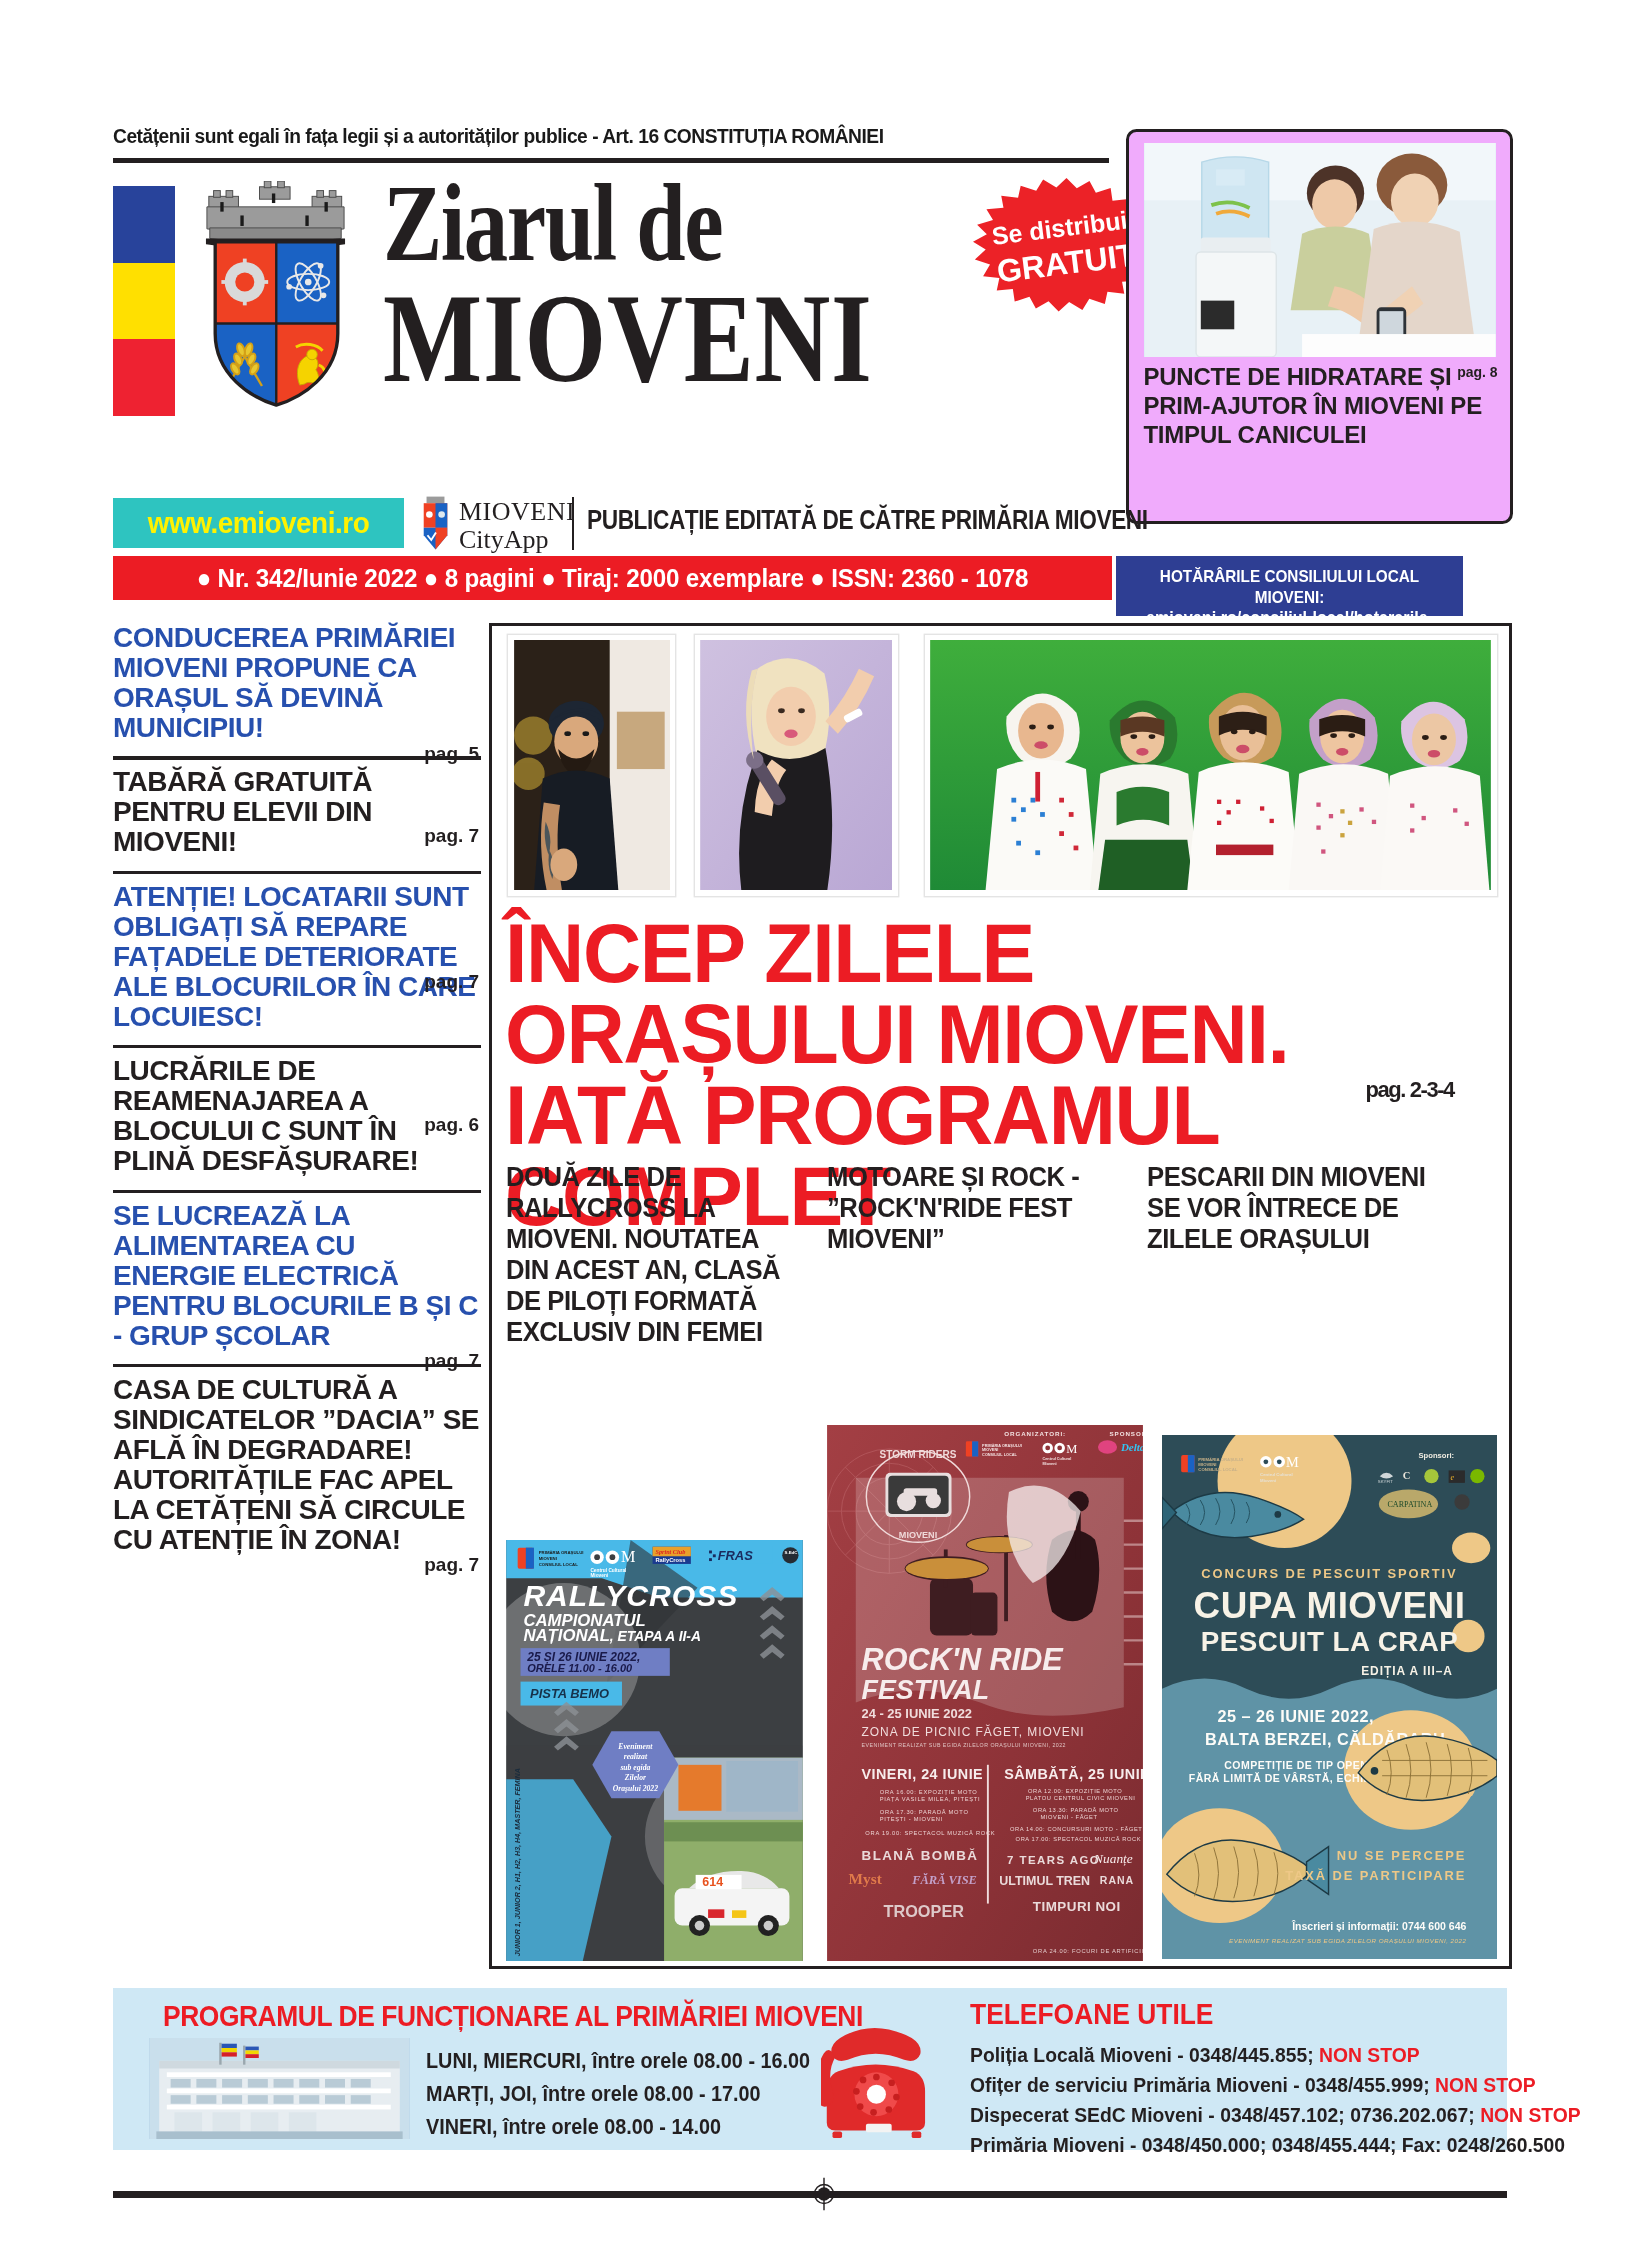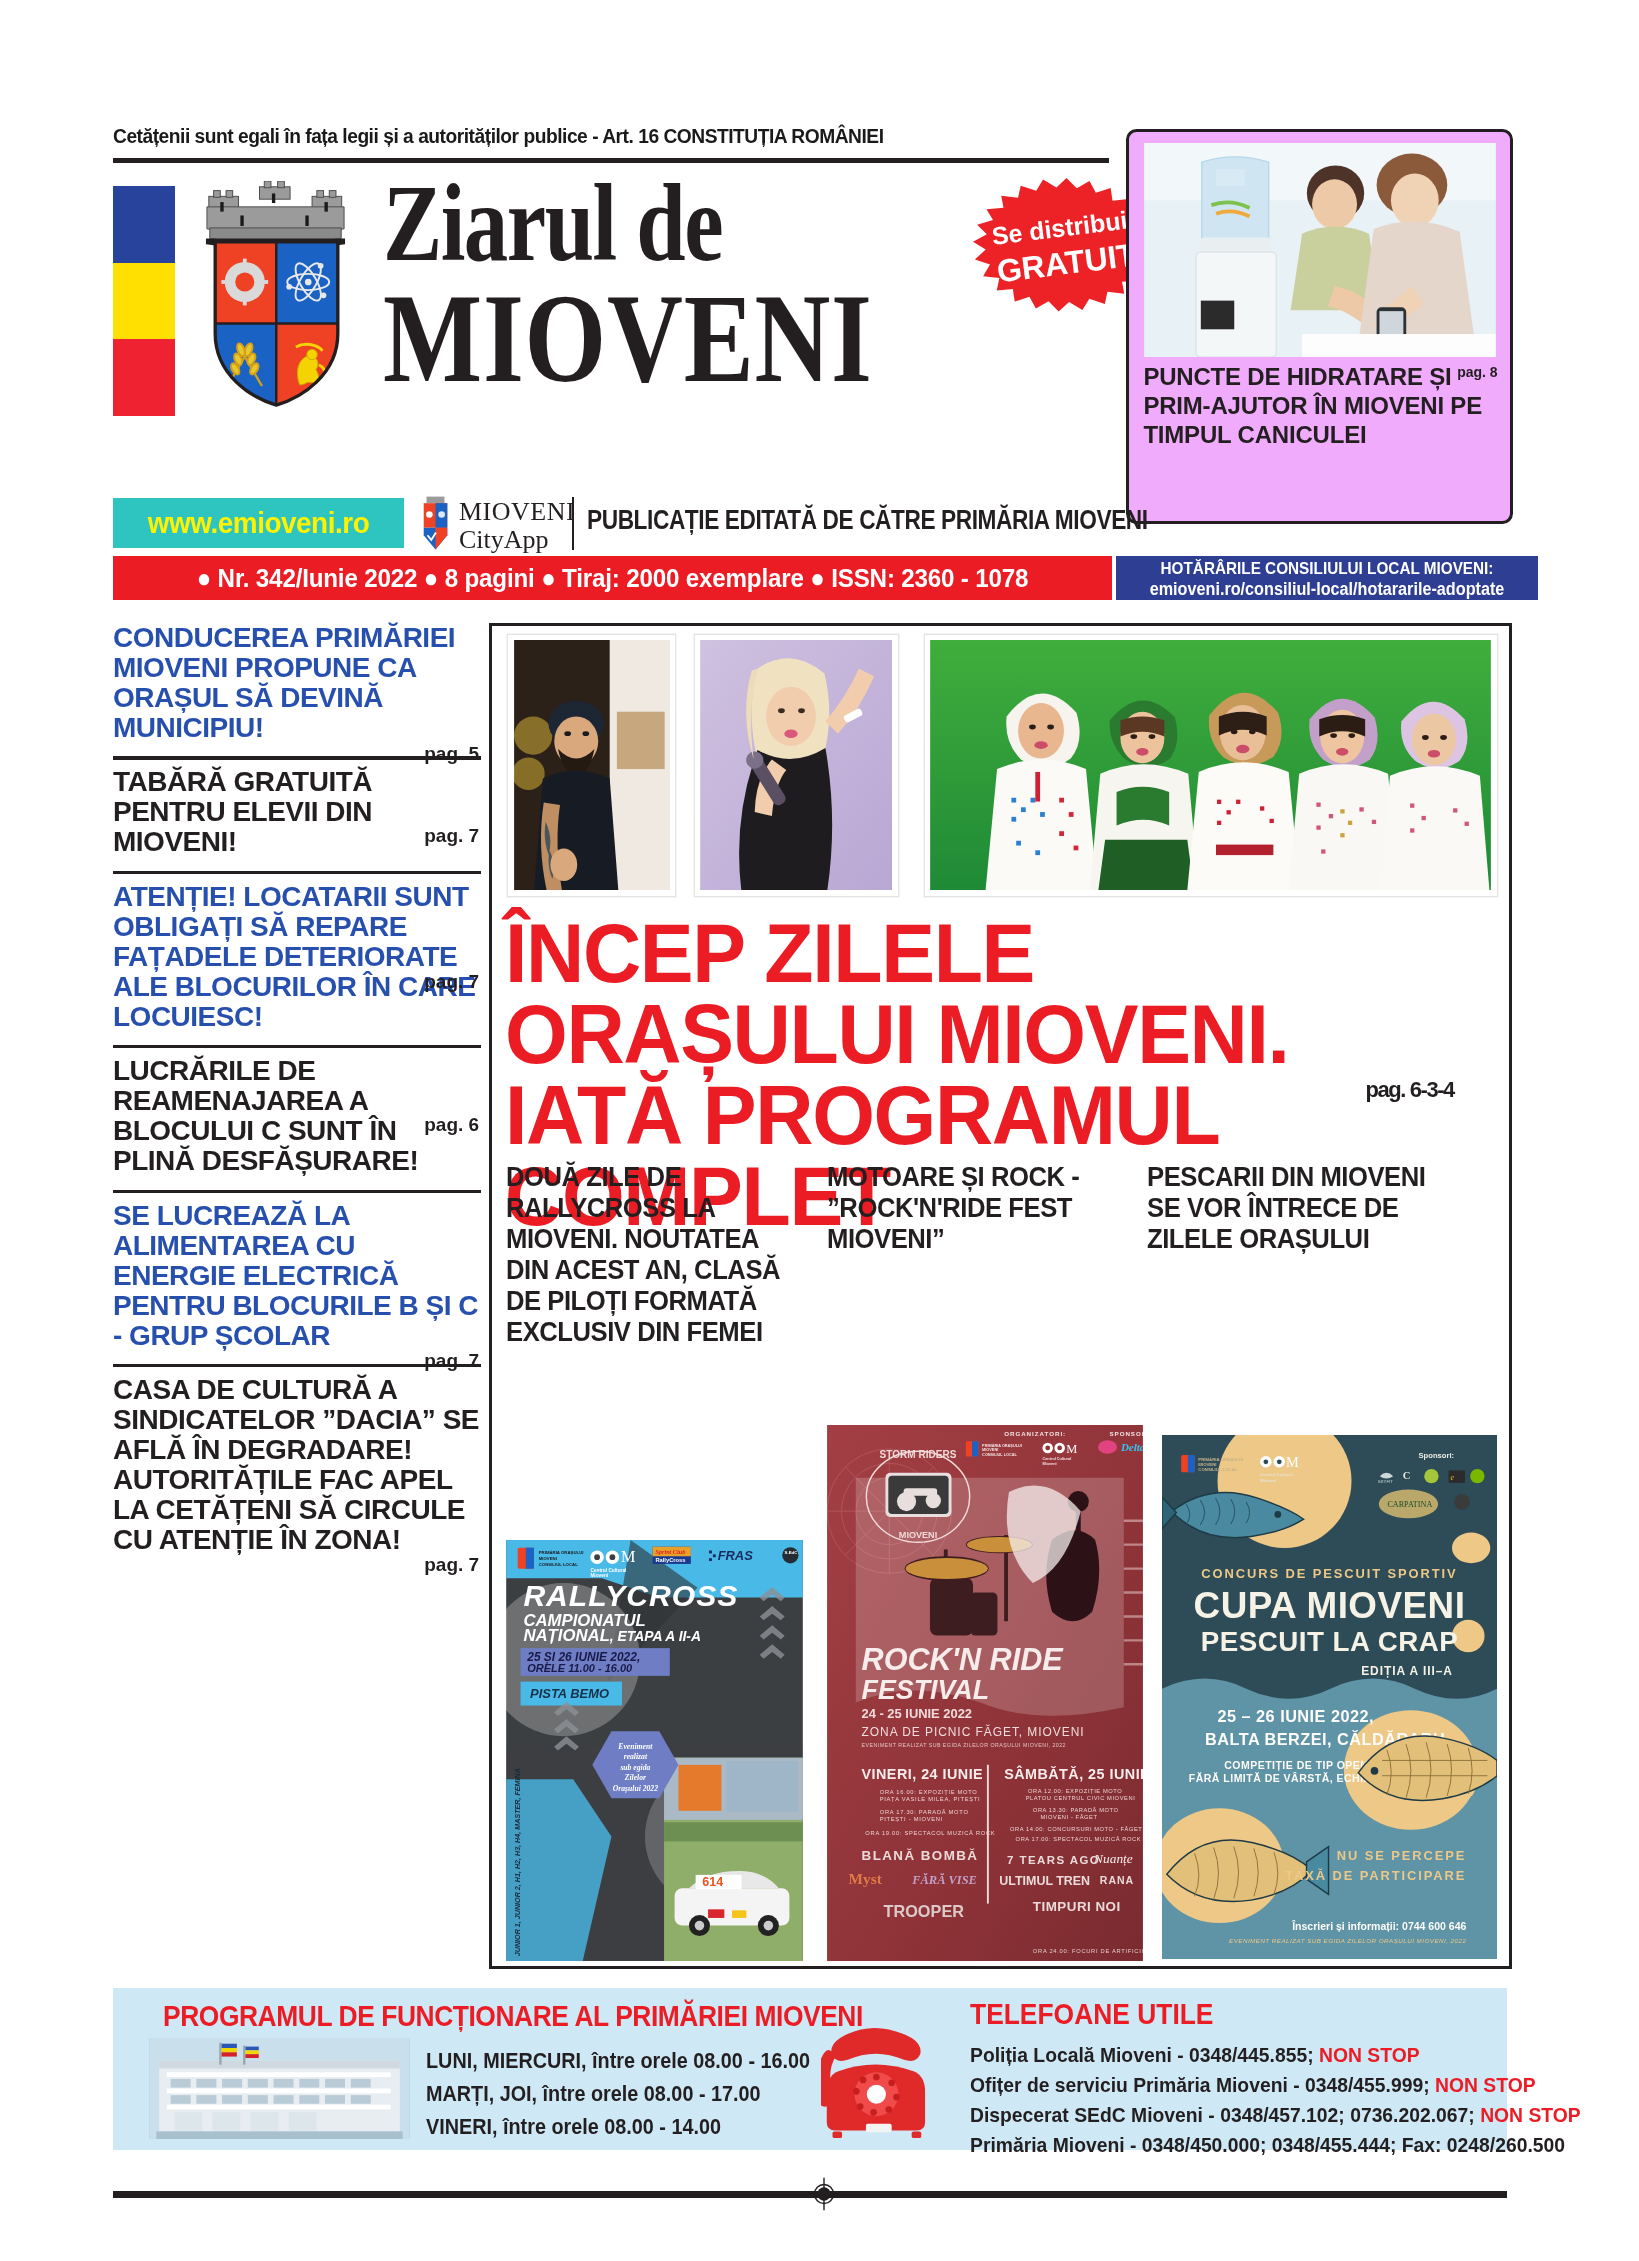--- a/index.html
+++ b/index.html
@@ -54,21 +54,21 @@
   .cityapp-txt .l1{font-size:26px;line-height:28px;letter-spacing:0.5px;}
   .cityapp-txt .l2{font-size:26px;line-height:28px;}
   .vsep{position:absolute;left:459px;top:4.8px;width:2.4px;height:53px;background:#231f20;}
   .publ{position:absolute;left:474px;top:13.4px;font-weight:bold;font-size:27px;color:#231f20;
       transform:scaleX(.84);transform-origin:left center;white-space:nowrap;letter-spacing:-0.5px;}
 
   
   .redbar{position:absolute;left:113px;top:540px;width:999px;height:44px;background:#ec1c24;}
   .redbar span{display:block;text-align:center;line-height:44px;color:#fff;font-weight:bold;font-size:26px;
       transform:scaleX(.93);letter-spacing:-0.2px;}
-  .bluebox{position:absolute;left:1116px;top:540px;width:422px;height:44px;background:#2e3e93;padding:0;}
+  .bluebox{position:absolute;left:1116px;top:540px;width:331px;height:44px;background:#2e3e93;padding:8px;}
   .bluebox .l1{color:#fff;font-weight:bold;font-size:17px;text-align:center;line-height:21px;transform:scaleX(.9);margin-top:1.9px;}
   .bluebox .l2{color:#fff;font-weight:bold;font-size:18px;text-align:center;line-height:21px;transform:scaleX(.9);}
 
   
   .side{position:absolute;left:113px;top:607px;width:368px;}
   .side-item{position:relative;padding:0 0 8.6px 0;}
   .side-item .hl{font-weight:bold;font-size:28px;line-height:30px;letter-spacing:-0.5px;}
   .side-item.blue .hl{color:#2750ae;}
   .side-item.black .hl{color:#231f20;}
   .side-item .pag{position:absolute;right:1.9px;font-weight:bold;font-size:19px;color:#231f20;}
@@ -482,21 +482,21 @@
                   </g>
             </g>
           </g>
         </svg>
       </div>
         </div>
     </div>
 
     <div class="headline">
       <span>ÎNCEP ZILELE ORAȘULUI MIOVENI. IATĂ PROGRAMUL COMPLET</span>
-      <span class="pag">pag. 6-3-4</span>
+      <span class="pag">pag. 2-3-4</span>
     </div>
 
     <div class="subcols">
       <div class="subcol sc1">
         <h3>DOUĂ ZILE DE RALLYCROSS LA MIOVENI. NOUTATEA DIN ACEST AN, CLASĂ DE PILOȚI FORMATĂ EXCLUSIV DIN FEMEI</h3>
       </div>
       <div class="subcol sc2">
         <h3>MOTOARE ȘI ROCK - ”ROCK'N'RIDE FEST MIOVENI”</h3>
       </div>
       <div class="subcol sc3">

